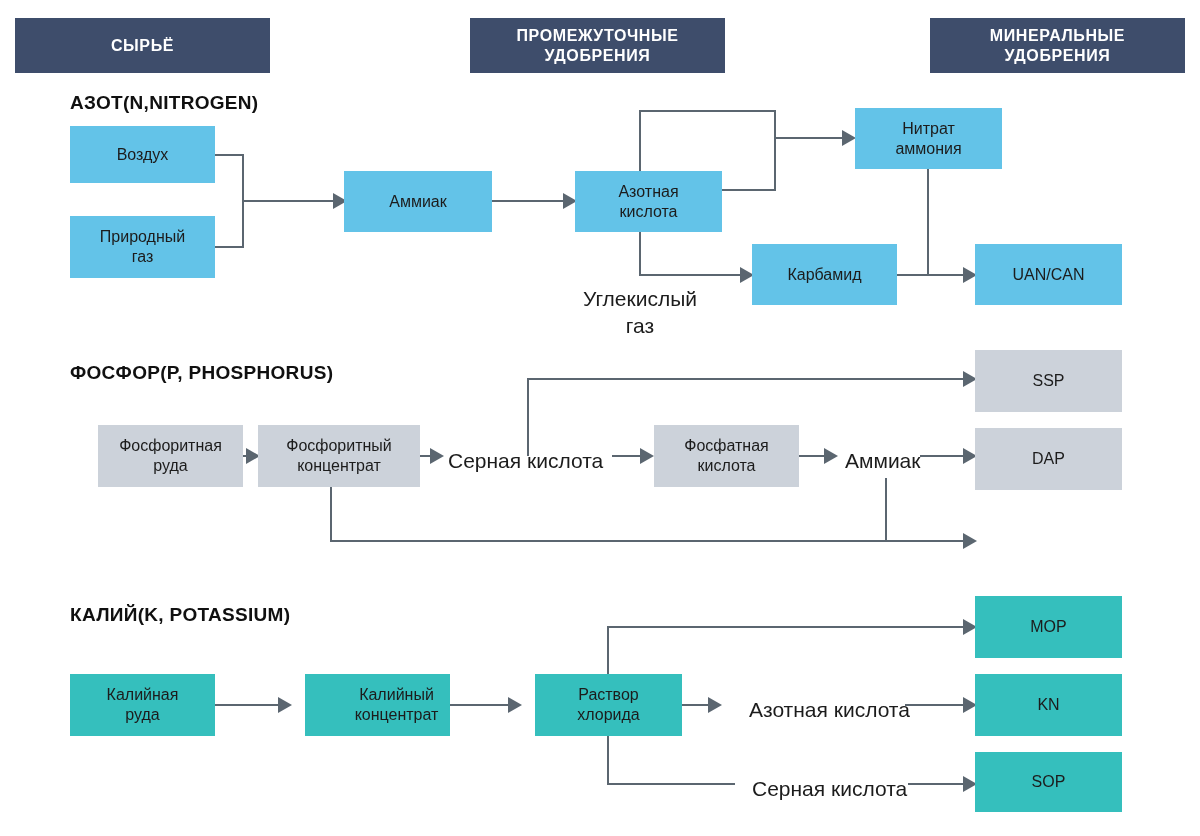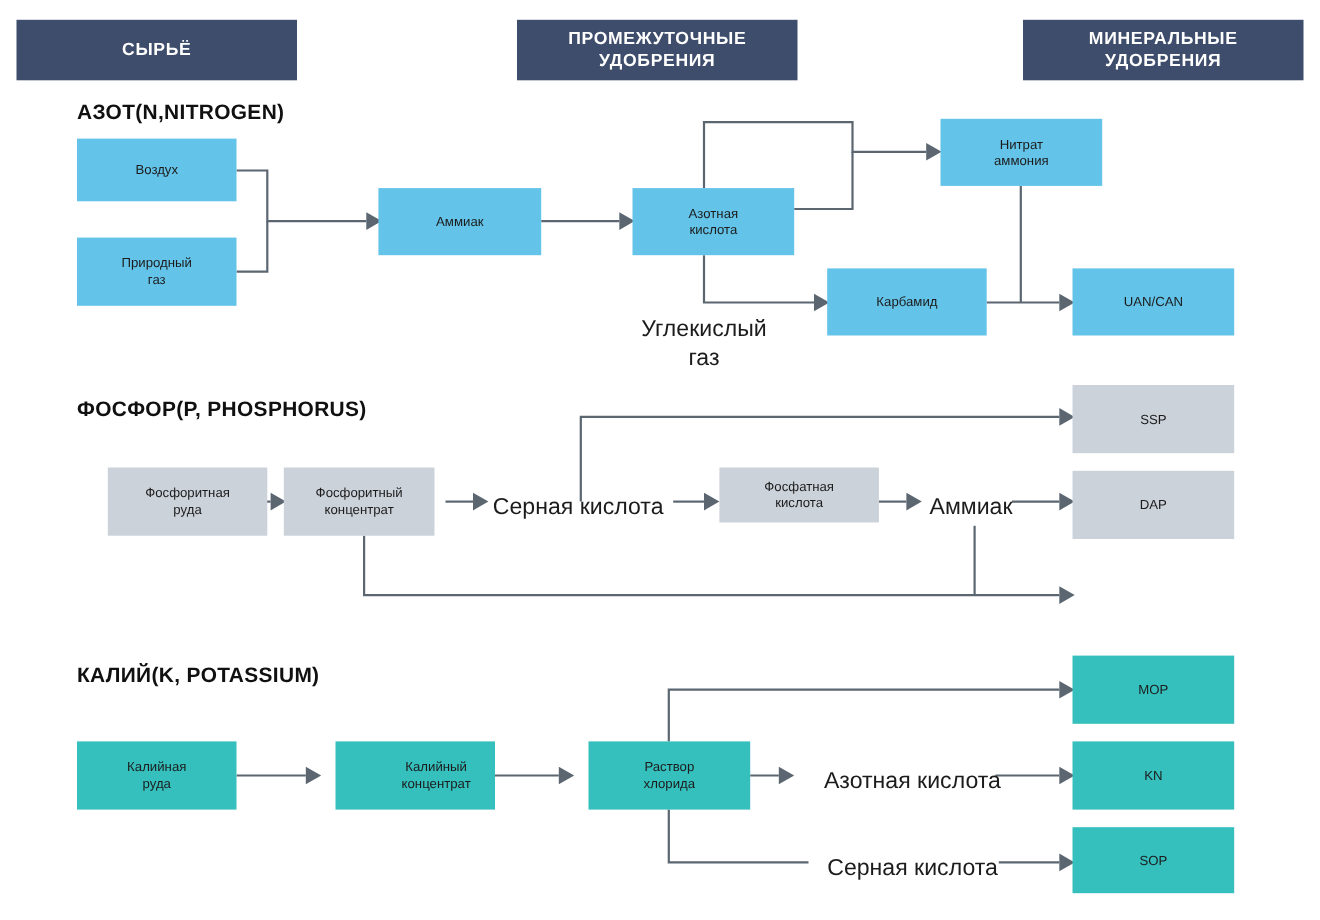--- a/index.html
+++ b/index.html
@@ -7,21 +7,21 @@
   #stage{position:relative;width:1200px;height:836px;overflow:hidden;background:#fff;}
 
   .hdr{
     position:absolute;background:#3e4d6b;color:#ffffff;
     display:flex;align-items:center;justify-content:center;text-align:center;
     font-weight:bold;font-size:16px;letter-spacing:.6px;line-height:1.25;
   }
 
   .node{
     position:absolute;display:flex;align-items:center;justify-content:center;
-    text-align:center;font-size:12px;line-height:1.25;color:#1c1c1c;
+    text-align:center;font-size:16px;line-height:1.25;color:#1c1c1c;
     box-sizing:border-box;padding:2px 6px;
   }
   .n-blue{background:#63c3e8;}
   .n-gray{background:#ccd2da;}
   .n-teal{background:#35bfbd;}
 
   .sect{
     position:absolute;font-weight:bold;font-size:19px;color:#101010;
     letter-spacing:.3px;white-space:nowrap;
   }
@@ -159,28 +159,28 @@
   <div class="lbl" style="left:640px;top:285px;width:120px;margin-left:-60px;">
     <div>Углекислый</div>
     <div>газ</div>
   </div>
 
   <div class="node n-gray" style="left:70px;top:425px;width:145px;height:62px;flex-direction:column;margin-left:28px;">
     <span>Фосфоритная</span>
     <span>руда</span>
   </div>
 
-  <div class="node n-gray" style="left:258px;top:425px;width:137px;height:62px;flex-direction:column;">
+  <div class="node n-gray" style="left:258px;top:425px;width:162px;height:62px;flex-direction:column;">
     <span>Фосфоритный</span>
     <span>концентрат</span>
   </div>
 
   <div class="lbl" style="left:448px;top:447px;">Серная кислота</div>
 
-  <div class="node n-gray" style="left:654px;top:425px;width:145px;height:50px;flex-direction:column;">
+  <div class="node n-gray" style="left:654px;top:425px;width:145px;height:62px;flex-direction:column;">
     <span>Фосфатная</span>
     <span>кислота</span>
   </div>
 
   <div class="lbl" style="left:845px;top:447px;">Аммиак</div>
 
   <div class="node n-gray" style="left:975px;top:350px;width:147px;height:62px;">
     <span>SSP</span>
   </div>
 

